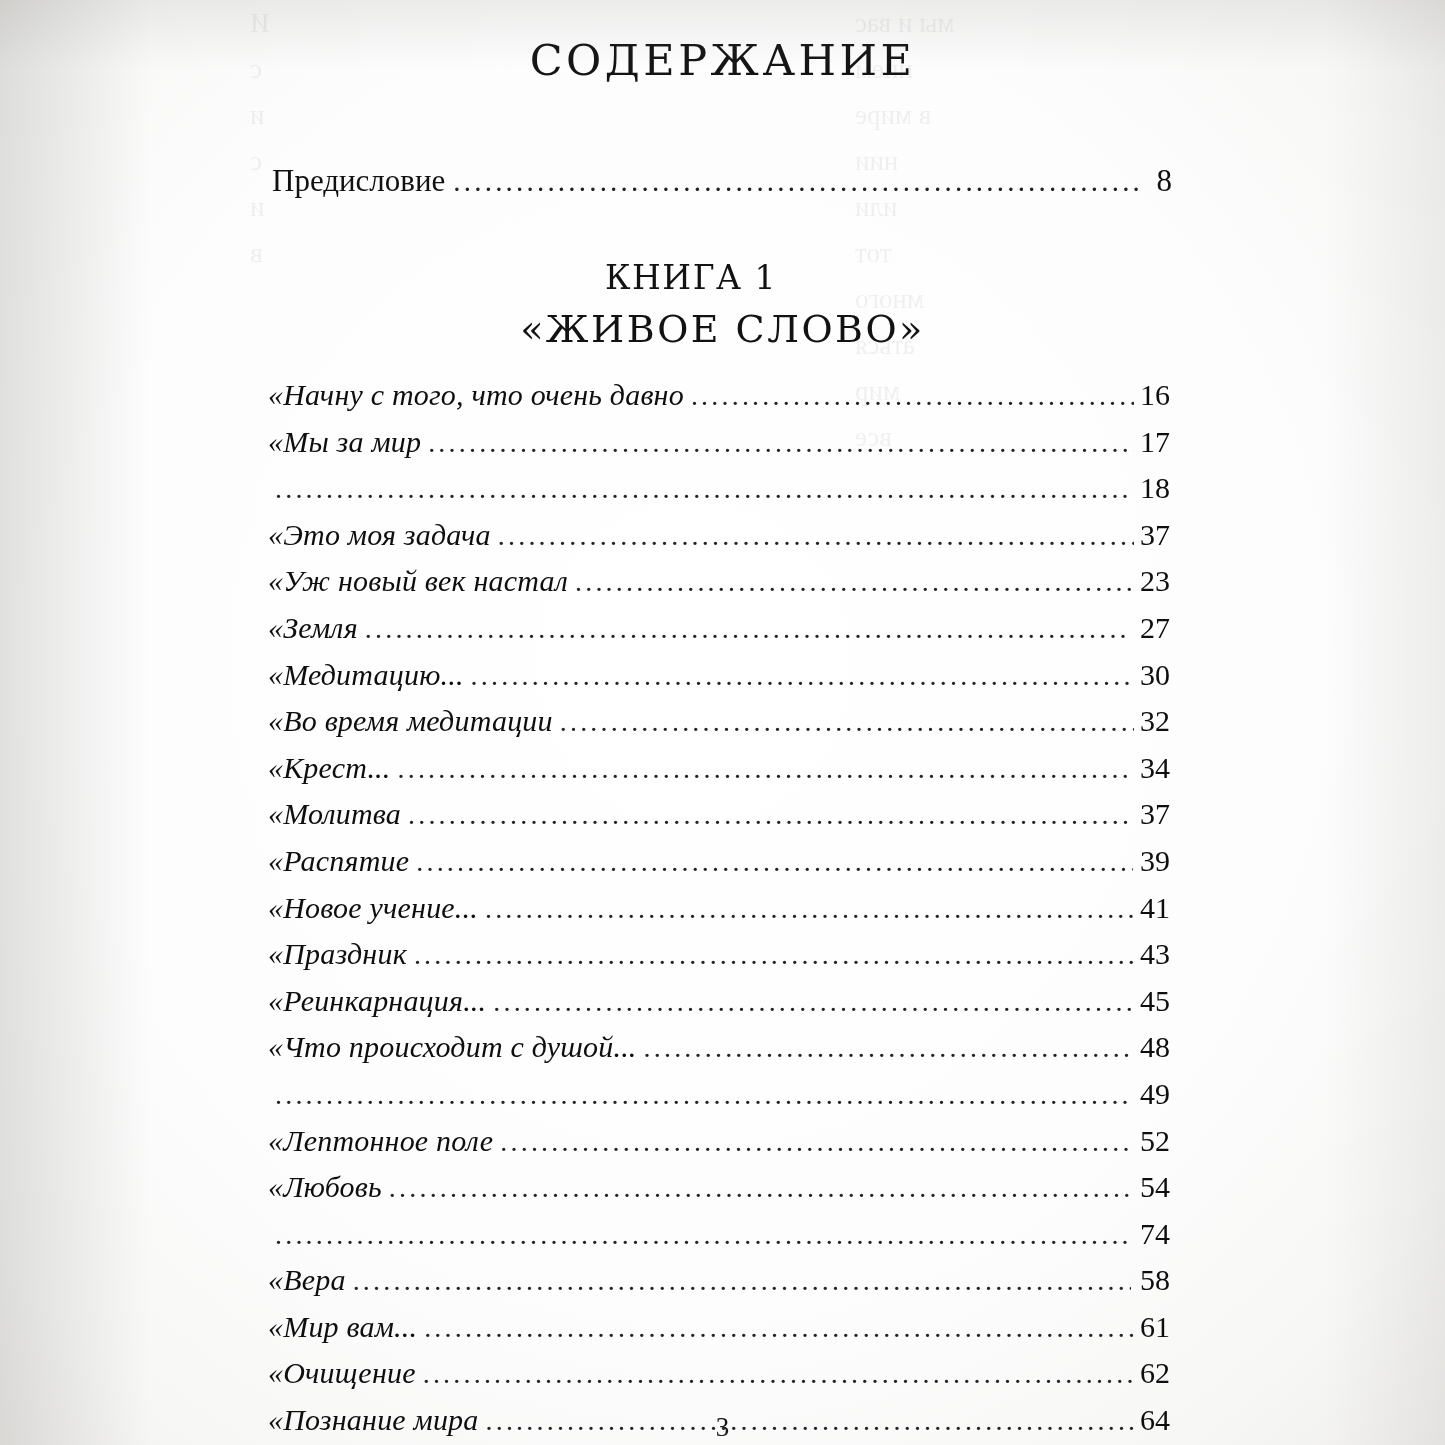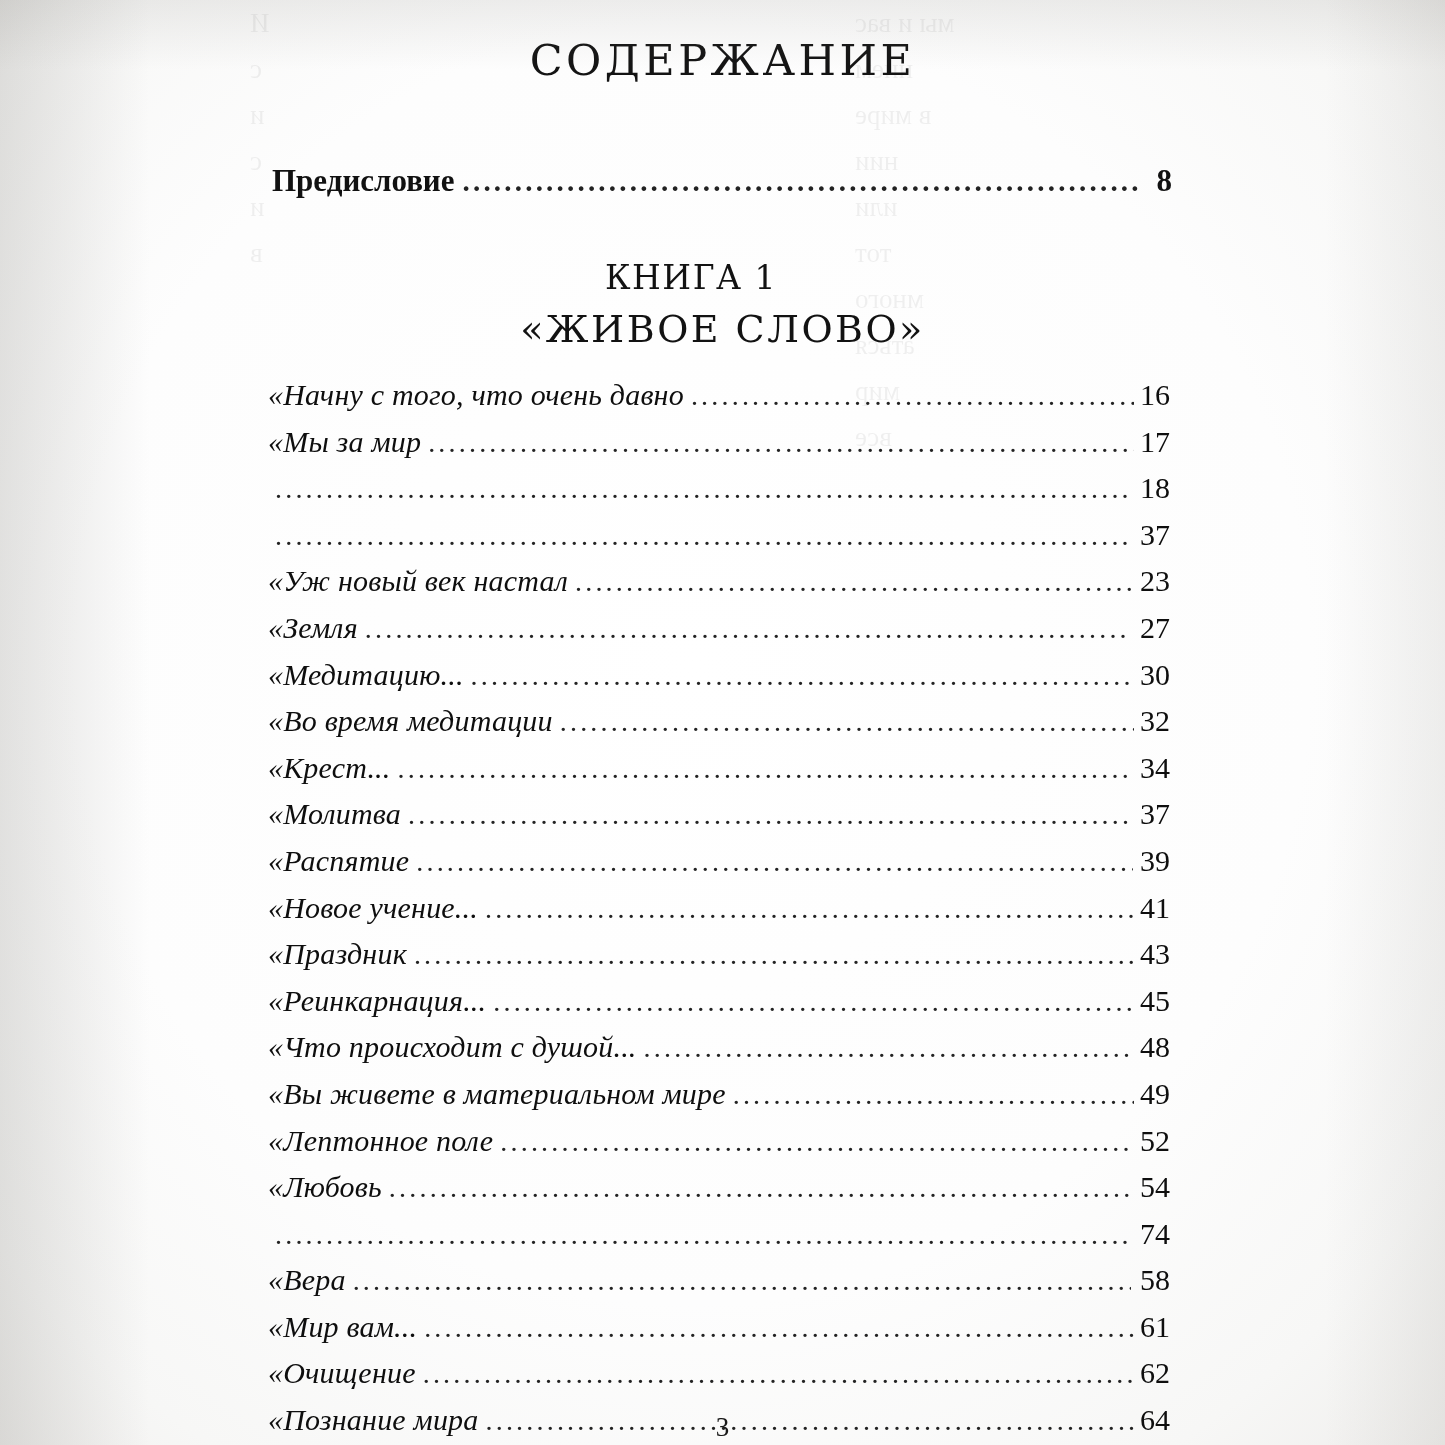--- a/index.html
+++ b/index.html
@@ -65,21 +65,20 @@
 
   .preface-row {
     position: absolute;
     top: 163px;
     left: 272px;
     width: 900px;
     display: flex;
     align-items: baseline;
     font-size: 31px;
     color: #111;
-    font-weight: bold;
   }
   .preface-row .lbl { white-space: nowrap; }
   .preface-row .dots {
     flex: 1 1 auto;
     overflow: hidden;
     white-space: nowrap;
     letter-spacing: 3.2px;
     margin: 0 4px 0 8px;
     font-size: 29px;
     color: #222;
@@ -226,20 +225,21 @@
       <div class="toc-row">
         <span class="lbl">«Мы за мир</span>
         <span class="dots">................................................................................................................................</span>
         <span class="pg">17</span>
       </div>
       <div class="toc-row">
         <span class="dots">................................................................................................................................</span>
         <span class="pg">18</span>
       </div>
       <div class="toc-row">
+        <span class="lbl">«Это моя задача</span>
         <span class="dots">................................................................................................................................</span>
         <span class="pg">37</span>
       </div>
       <div class="toc-row">
         <span class="lbl">«Уж новый век настал</span>
         <span class="dots">................................................................................................................................</span>
         <span class="pg">23</span>
       </div>
       <div class="toc-row">
         <span class="lbl">«Земля</span>
@@ -285,21 +285,20 @@
         <span class="lbl">«Реинкарнация...</span>
         <span class="dots">................................................................................................................................</span>
         <span class="pg">45</span>
       </div>
       <div class="toc-row">
         <span class="lbl">«Что происходит с душой...</span>
         <span class="dots">................................................................................................................................</span>
         <span class="pg">48</span>
       </div>
       <div class="toc-row">
-        <span class="lbl">«Вы живете в материальном мире</span>
         <span class="dots">................................................................................................................................</span>
         <span class="pg">49</span>
       </div>
       <div class="toc-row">
         <span class="lbl">«Лептонное поле</span>
         <span class="dots">................................................................................................................................</span>
         <span class="pg">52</span>
       </div>
       <div class="toc-row">
         <span class="lbl">«Любовь</span>

